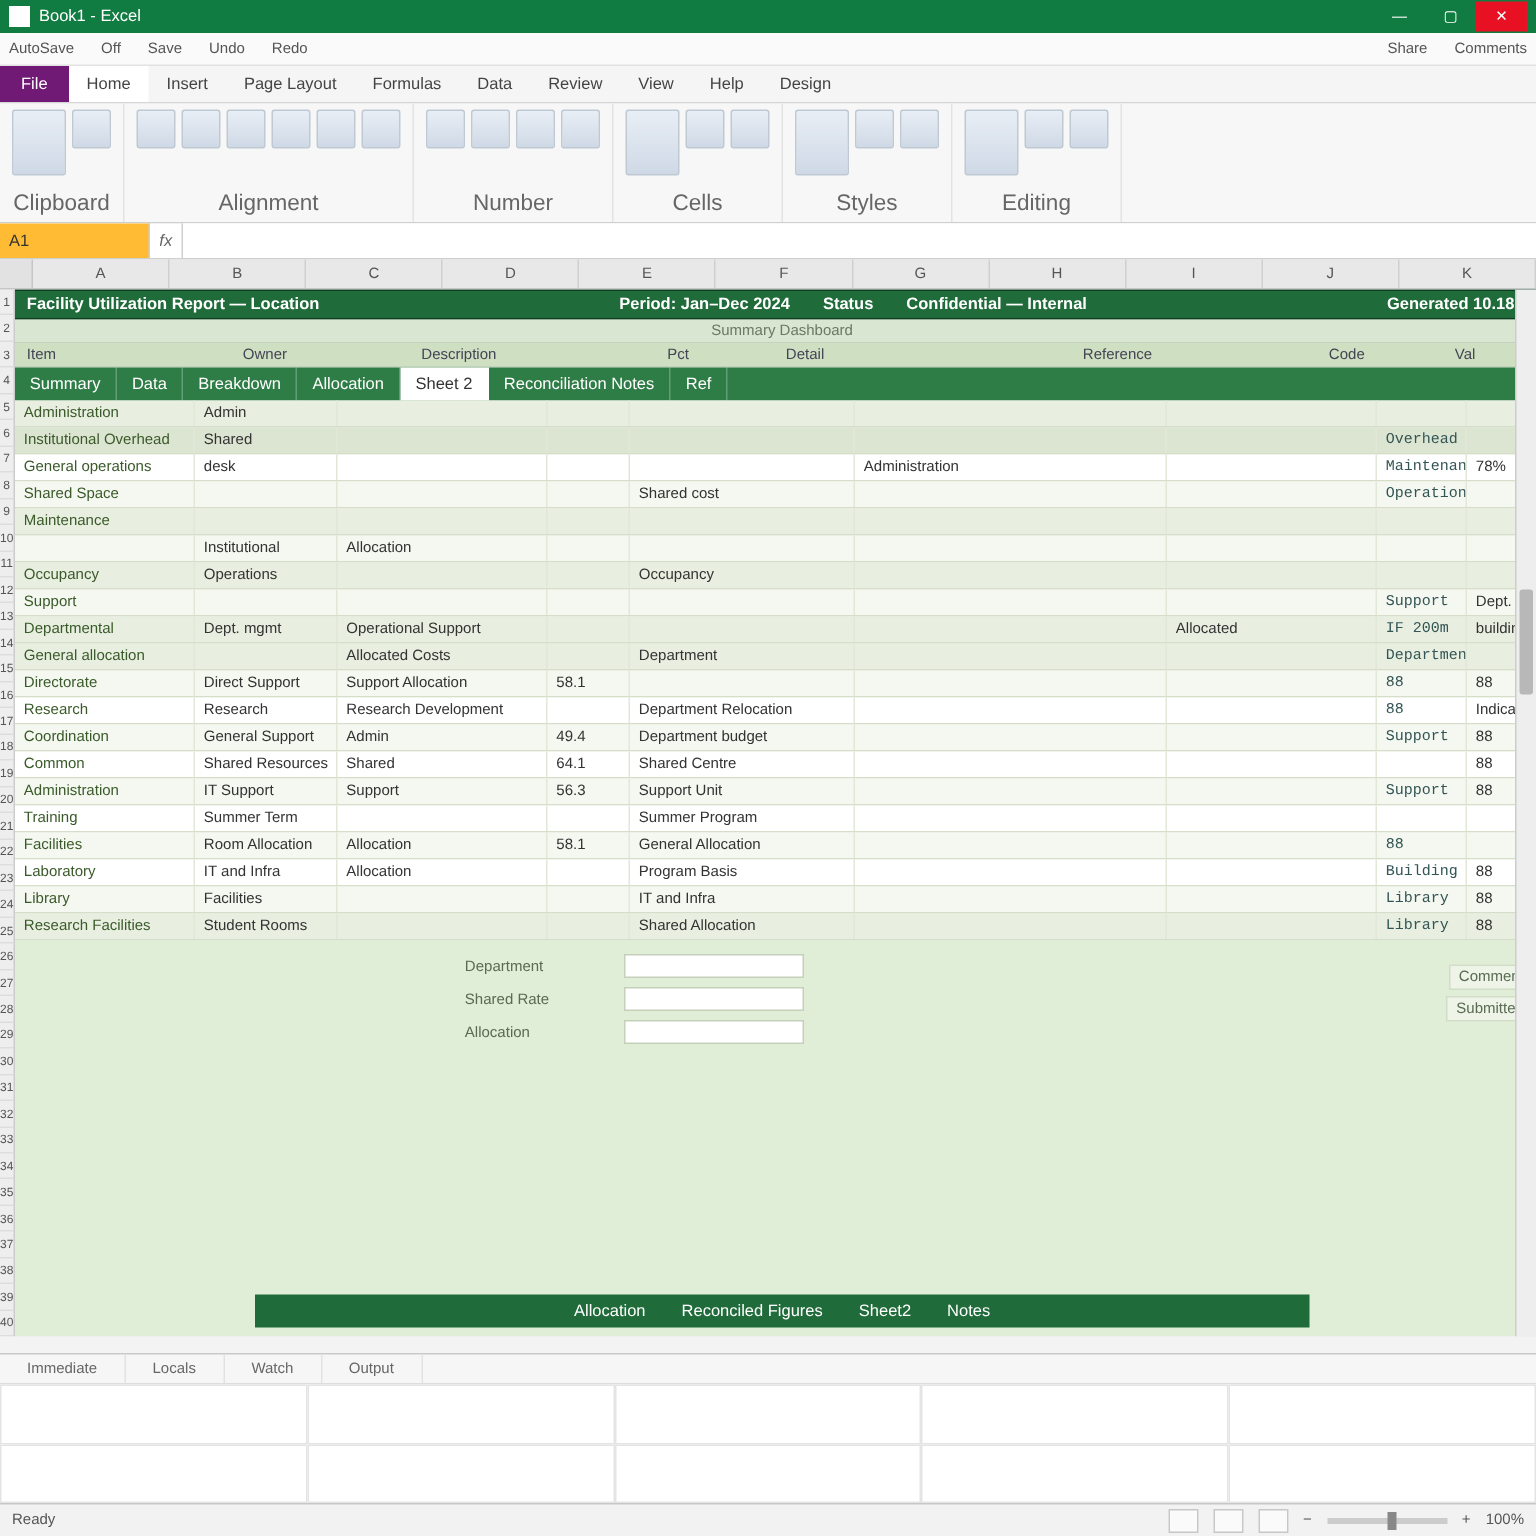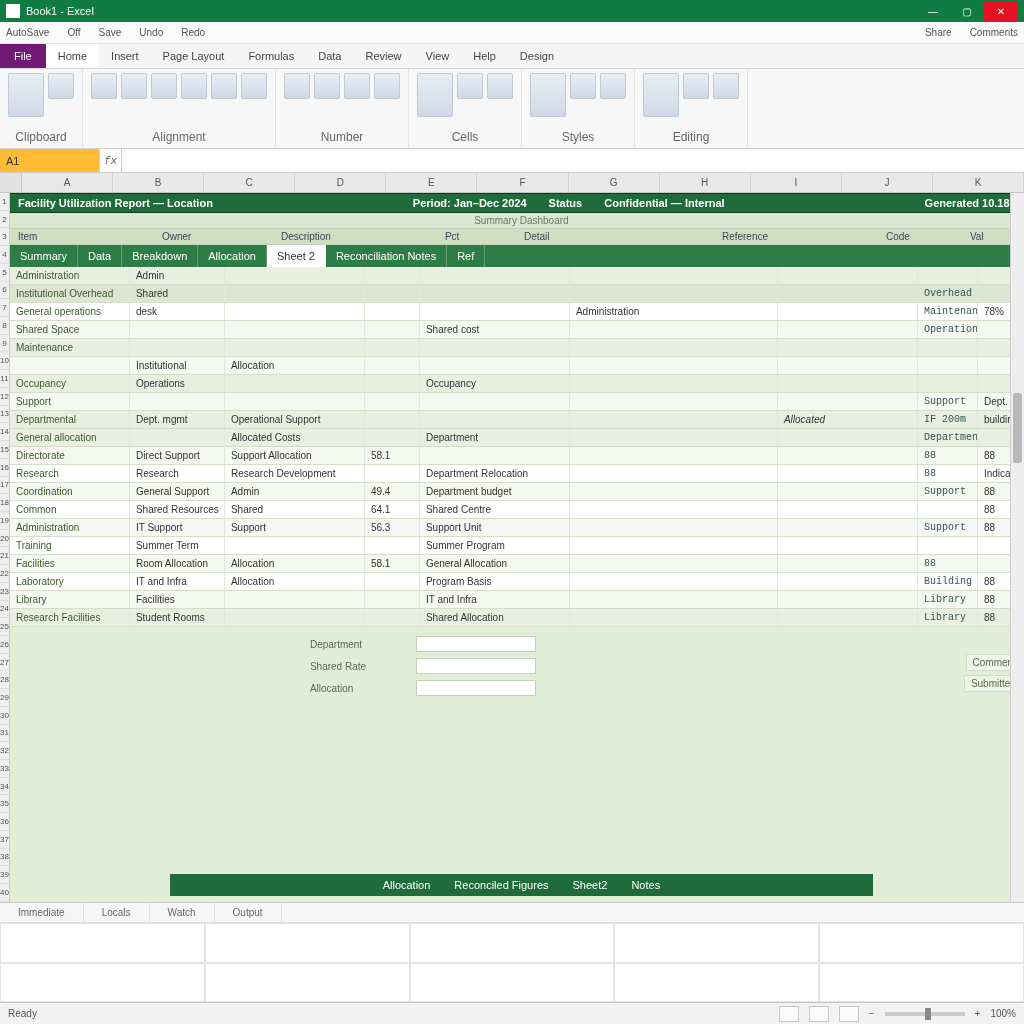--- a/index.html
+++ b/index.html
@@ -22,26 +22,26 @@
   
   .opt-bar { background: #fafafa; height: 22px; display: flex; align-items: center; gap: 18px; padding: 0 6px; font-size: 10px; color: #555; border-bottom: 1px solid #e2e2e2; }
   .opt-bar span { white-space: nowrap; text-align: right; }
 
   
   .ribbon-body { background: #f7f7f7; height: 80px; border-bottom: 1px solid #cfcfcf; display: flex; }
   .rgrp { border-right: 1px solid #e3e3e3; padding: 4px 8px; display: flex; flex-direction: column; justify-content: space-between; }
   .rgrp .icons { display: flex; gap: 4px; flex-wrap: wrap; }
   .rgrp .ico { width: 26px; height: 26px; background: linear-gradient(#e8eef5,#cfd9e6); border: 1px solid #bfc9d4; border-radius: 2px; }
   .rgrp .ico.lg { width: 36px; height: 44px; }
-  .rgrp .lbl { font-size: 12px; color: #666; text-align: center; margin-top: 2px; }
+  .rgrp .lbl { font-size: 15px; color: #666; text-align: center; margin-top: 2px; }
 
   
   .formula-row { background: #fff; height: 24px; display: flex; align-items: stretch; border-bottom: 1px solid #cfcfcf; }
   .name-box { width: 100px; border-right: 1px solid #cfcfcf; background: #ffbb33; display: flex; align-items: center; padding: 0 6px; font-size: 11px; }
-  .fx-icon { width: 22px; display:flex; align-items:center; justify-content:center; border-right:1px solid #cfcfcf; color:#666; font-style:italic;font-family:Liberation Mono, monospace; }
+  .fx-icon { width: 22px; display:flex; align-items:center; justify-content:center; border-right:1px solid #cfcfcf; color:#666; font-style:italic; }
   .formula-input { flex: 1; border: none; outline: none; padding: 0 6px; font-size: 11px; background: #fff; }
 
   
   .col-headers { background: #e8e8e8; height: 20px; display: flex; border-bottom:1px solid #c6c6c6; }
   .col-headers .rowhdr { width: 22px; border-right:1px solid #c6c6c6; background:#e2e2e2; }
   .col-headers .ch { flex:1; border-right:1px solid #d0d0d0; font-size:10px; color:#555; display:flex; align-items:center; justify-content:center; }
 
   
   .sheet { flex:1; overflow:hidden; position:relative; }
   .sheet-inner { position:absolute; inset:0; display:flex; }
@@ -66,38 +66,38 @@
   .tr.shade0 { background:#e8efe0; }
   .tr.shade1 { background:#f5f8f0; }
   .tr.shade2 { background:#fff; }
   .tr.shade3 { background:#dce5d1; }
   .td.c0 { width:120px; color:#3a5a2a; }
   .td.c1 { width:95px; }
   .td.c2 { width:140px; }
   .td.c3 { width:55px; text-align:right; }
   .td.c4 { width:150px; }
   .td.c5 { flex:1; }
-  .td.c6 { width:140px;font-style:italic; }
+  .td.c6 { width:140px; }
   .td.c7 { width:60px; color:#355;font-family:Liberation Mono, monospace; }
   .td.c8 { width:55px; }
 
   
   .pale { background:#e0edd7; flex:1; padding:6px 0 0 0; }
   .pale .rowline { display:flex; align-items:center; height:22px; gap:6px; padding-left:300px; }
   .pale .lbl2 { font-size:10px; width:100px; color:#5a6b52; }
   .pale .box { width:120px; height:16px; background:#fff; border:1px solid #c4d0ba; }
   .pale .right-stack { position:absolute; right:10px; bottom:210px; display:flex; flex-direction:column; gap:4px; align-items:flex-end; }
   .pale .rlbl { font-size:10px; color:#5a6b52; background:#eef4e7; padding:2px 6px; border:1px solid #d2ddc7; }
 
   
   .tabstrip { background:#1f6b3a; color:#fff; height:22px; display:flex; align-items:center; justify-content:center; gap:24px; font-size:11px; padding:0 8px; }
   .tabstrip span { white-space:nowrap; }
 
   
-  .lower-panel { background:#f6f6f6; height:100px; border-top:1px solid #c9c9c9; display:flex; flex-direction:column; }
+  .lower-panel { background:#f6f6f6; height:100px; border-top:1px solid #c9c9c9; display:flex; flex-direction:column;margin-top:11px; }
   .lp-head { display:flex; font-size:10px; color:#666; border-bottom:1px solid #ddd; }
   .lp-head .lph { padding:4px 18px; border-right:1px solid #e2e2e2; }
   .lp-grid { flex:1; display:grid; grid-template-columns:repeat(5,1fr); grid-template-rows:repeat(2,1fr); }
   .lp-grid .cell { border:1px solid #e4e4e4; background:#fff; }
 
   
   .status { background:#f2f2f2; height:22px; border-top:1px solid #c7c7c7; display:flex; align-items:center; justify-content:flex-end; gap:10px; padding:0 8px; font-size:10px; color:#555; }
   .status .vbtn { width:20px; height:16px; border:1px solid #c7c7c7; background:#fafafa; }
   .status .zoom-slider { width:80px; height:4px; background:#ccc; position:relative; }
   .status .zoom-slider::after { content:""; position:absolute; left:50%; top:-4px; width:6px; height:12px; background:#888; }

